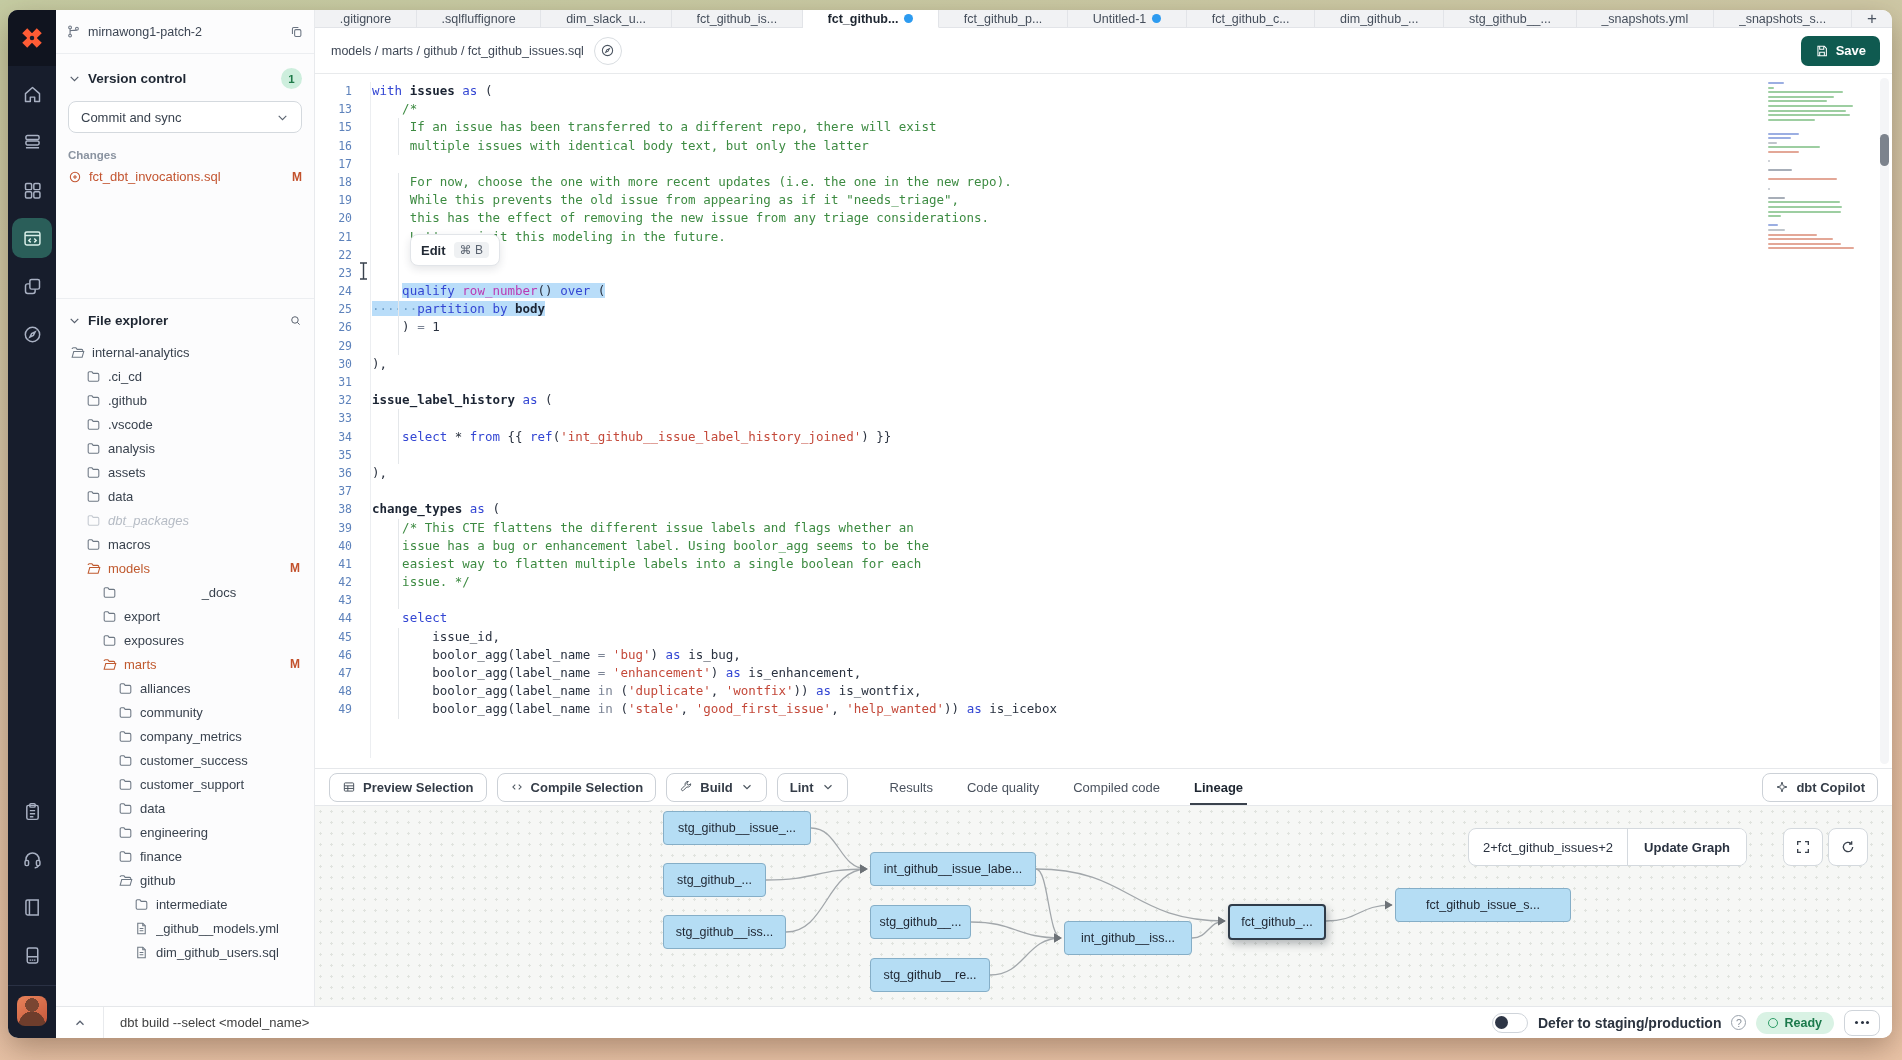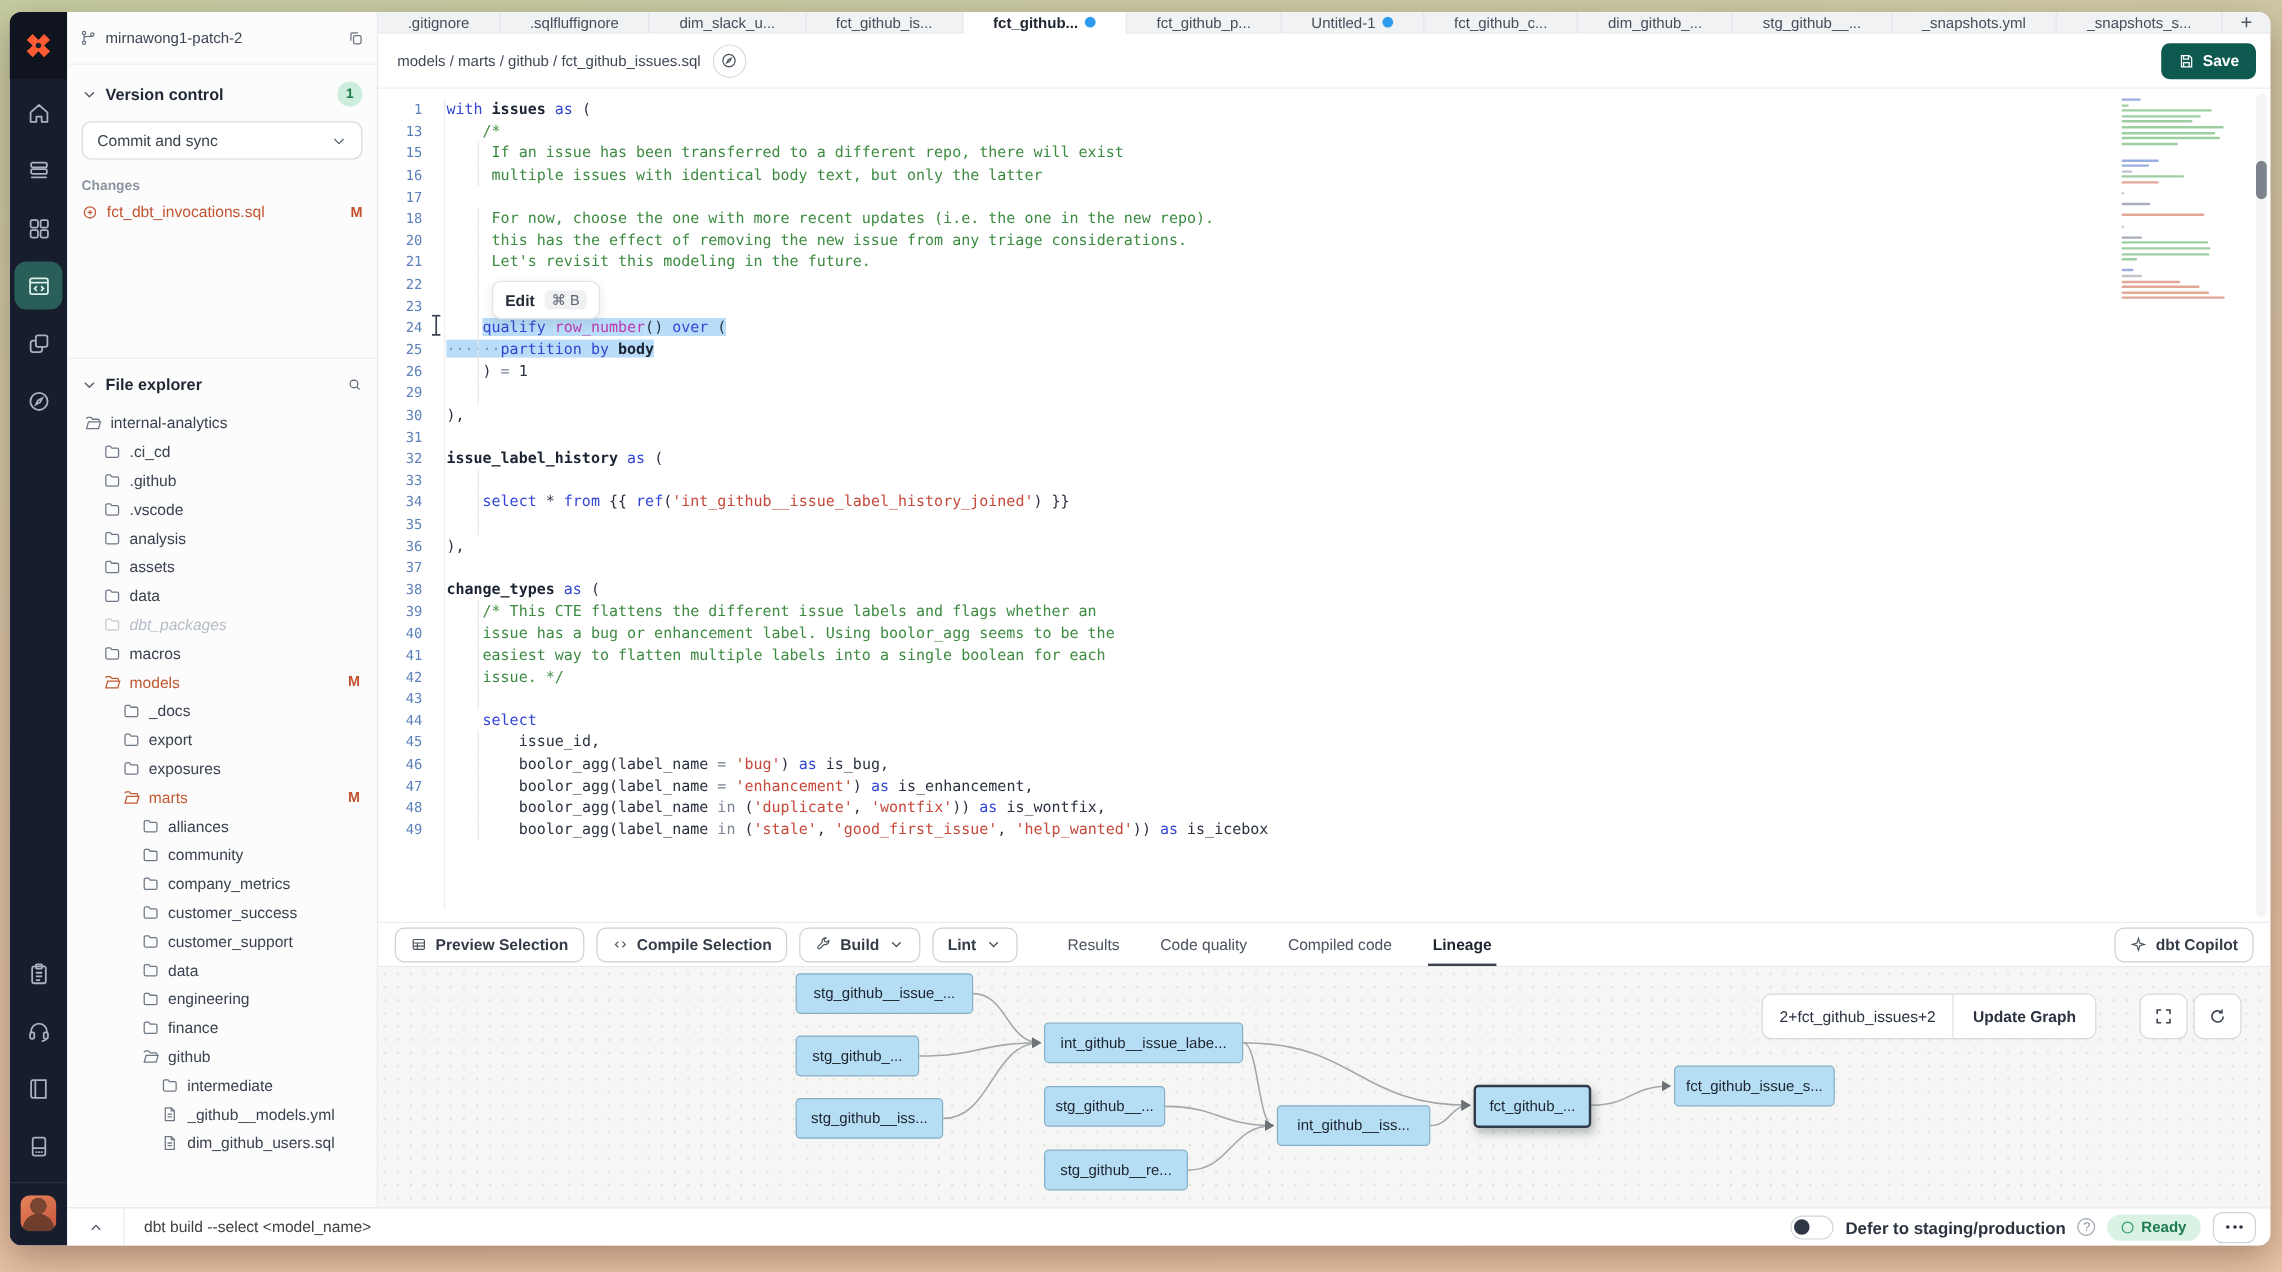--- a/index.html
+++ b/index.html
@@ -343,21 +343,21 @@
               <div class="trow orange" style="padding-left: 30px;">
                 <span style="display:flex">
                   <svg viewBox="0 0 24 24" fill="none" stroke="currentColor" stroke-width="1.7">
                     <path d="M3.5 6.5a2 2 0 0 1 2-2h4l2 2.5h7a2 2 0 0 1 2 2V10"></path>
                     <path d="M3.5 19.5 6 10.5h16l-2.6 9Z"></path>
                   </svg>
                 </span>
                 <span class="tl">models</span>
                 <span class="mbadge">M</span>
               </div>
-              <div class="trow" style="padding-left: 46px;">
+              <div class="trow" style="padding-left: 46px; text-align: center;">
                 <span style="display:flex">
                   <svg viewBox="0 0 24 24" fill="none" stroke="currentColor" stroke-width="1.7">
                     <path d="M3.5 6.5a2 2 0 0 1 2-2h4l2 2.5h7a2 2 0 0 1 2 2v8.5a2 2 0 0 1-2 2h-13a2 2 0 0 1-2-2Z"></path>
                   </svg>
                 </span>
                 <span class="tl">_docs</span>
               </div>
               <div class="trow" style="padding-left: 46px;">
                 <span style="display:flex">
                   <svg viewBox="0 0 24 24" fill="none" stroke="currentColor" stroke-width="1.7">
@@ -565,20 +565,24 @@
                 <div class="row">
                   <span class="ln">16</span>
                   <span class="code"><span class="guide"></span><span class="s-t">     </span><span class="s-c">multiple issues with identical body text, but only the latter</span></span>
                 </div>
                 <div class="row">
                   <span class="ln">17</span>
                 </div>
                 <div class="row">
                   <span class="ln">18</span>
                   <span class="code"><span class="guide"></span><span class="s-t">     </span><span class="s-c">For now, choose the one with more recent updates (i.e. the one in the new repo).</span></span>
+                </div>
+                <div class="row">
+                  <span class="ln">19</span>
+                  <span class="code"><span class="guide"></span><span class="s-t">     </span><span class="s-c">While this prevents the old issue from appearing as if it "needs_triage",</span></span>
                 </div>
                 <div class="row">
                   <span class="ln">20</span>
                   <span class="code"><span class="guide"></span><span class="s-t">     </span><span class="s-c">this has the effect of removing the new issue from any triage considerations.</span></span>
                 </div>
                 <div class="row">
                   <span class="ln">21</span>
                   <span class="code"><span class="guide"></span><span class="s-t">     </span><span class="s-c">Let's revisit this modeling in the future.</span></span>
                 </div>
                 <div class="row">
@@ -827,21 +831,21 @@
                 </svg>
             </div>
           <div class="lnode" style="left: 348px; top: 5px; width: 148px;">stg_github__issue_...</div>
               <div class="lnode" style="left: 348px; top: 57px; width: 103px;">stg_github_...</div>
               <div class="lnode" style="left: 348px; top: 109px; width: 123px;">stg_github__iss...</div>
               <div class="lnode" style="left: 555px; top: 46px; width: 166px;">int_github__issue_labe...</div>
               <div class="lnode" style="left: 555px; top: 99px; width: 101px;">stg_github__...</div>
               <div class="lnode" style="left: 555px; top: 152px; width: 120px;">stg_github__re...</div>
               <div class="lnode" style="left: 749px; top: 115px; width: 128px;">int_github__iss...</div>
               <div class="lnode selected" style="left: 913px; top: 98px; width: 98px;">fct_github_...</div>
-              <div class="lnode" style="left: 1080px; top: 82px; width: 134px;">fct_github_issue_s...</div>
+              <div class="lnode" style="left: 1080px; top: 82px; width: 176px;">fct_github_issue_s...</div>
             </div>
         </div>
       </div>
 
       <div class="statusbar">
         <span class="sb-collapse">
           <svg width="14" height="14" viewBox="0 0 24 24" fill="none" stroke="currentColor" stroke-width="2.2">
               <path d="m6 15 6-6 6 6"></path>
             </svg>
         </span>

